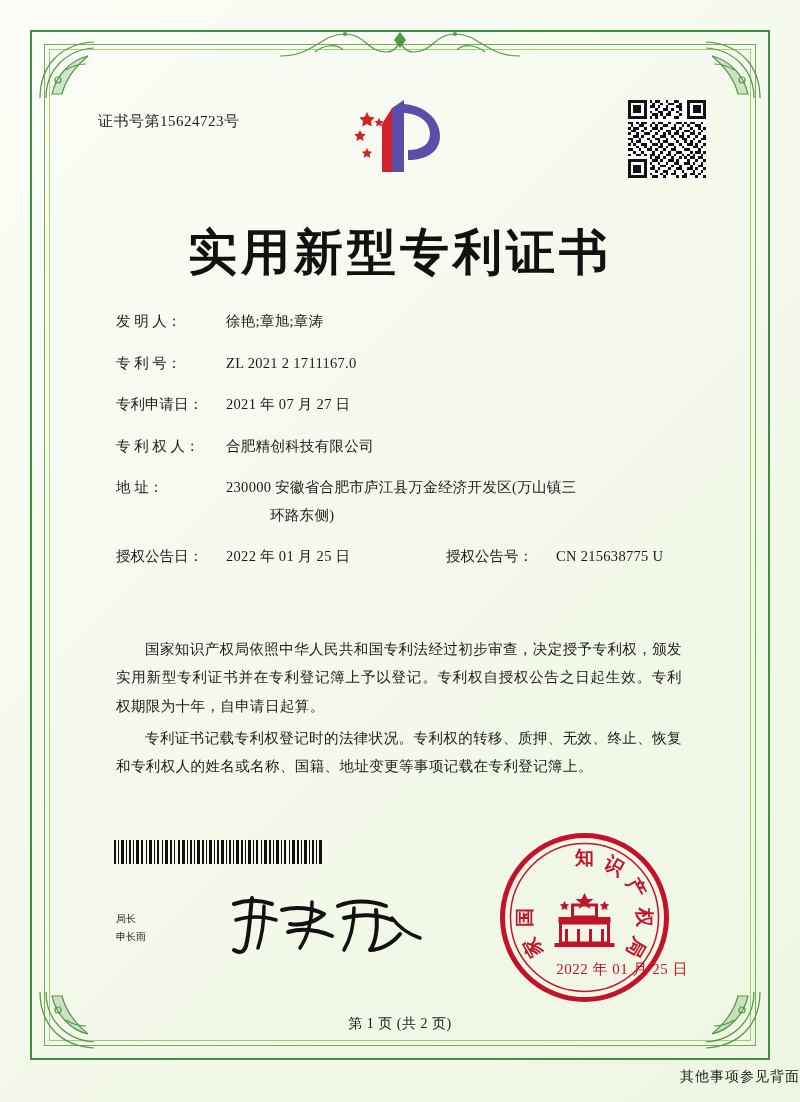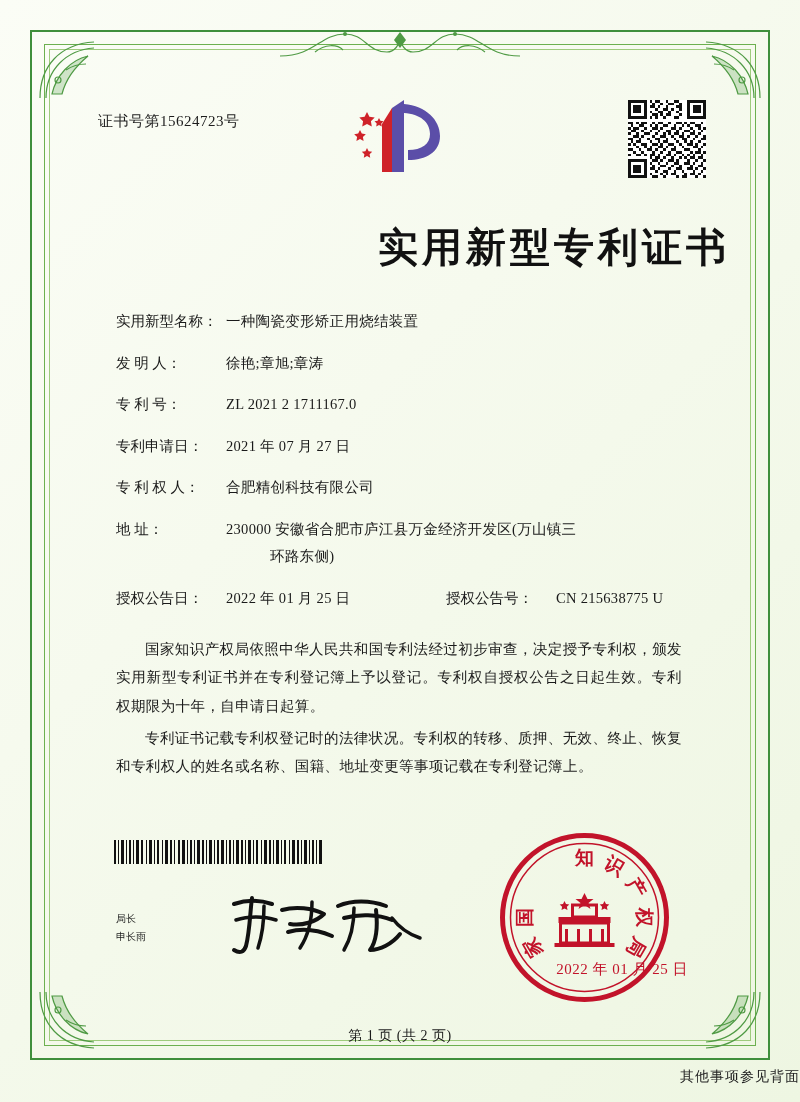--- a/index.html
+++ b/index.html
@@ -105,22 +105,22 @@
     width: 78px;
     height: 78px;
   }
   .qr svg { width: 100%; height: 100%; display: block; }
 
   .title {
     position: absolute;
     left: 0;
     right: 0;
     top: 150px;
-    text-align: right;
-    font-size: 40px;
+    text-align: center;
+    font-size: 49px;
     font-weight: bold;
     letter-spacing: 4px;
     color: #111;
     font-family: "DejaVu Serif", "Liberation Serif", serif;
   }
 
   .fields {
     position: absolute;
     left: 46px;
     right: 30px;
@@ -222,21 +222,20 @@
     letter-spacing: 0.5px;
   }
 
   .page-num {
     position: absolute;
     left: 0; right: 0;
     top: 945px;
     text-align: center;
     font-size: 14px;
     letter-spacing: 0.5px;
-    margin-top: 12px;
   }
 
   .footer-note {
     position: absolute;
     left: 0; right: 0;
     bottom: 16px;
     text-align: right;
     font-size: 14px;
     letter-spacing: 1px;
     color: #222;
@@ -542,24 +541,20 @@
             <rect x="25" y="28" width="1" height="1"></rect>
             <rect x="28" y="28" width="1" height="1"></rect>
         </g>
       </svg>
     </div>
 
     <div class="title">实用新型专利证书</div>
 
     <div class="fields">
 
-      <div class="field-row">
-        <div class="field-label">实用新型名称：</div>
-        <div class="field-value">一种陶瓷变形矫正用烧结装置</div>
-      </div>
 
       <div class="field-row">
         <div class="field-label spread">
           <span>发 明 人：</span>
         </div>
         <div class="field-value">徐艳;章旭;章涛</div>
       </div>
 
       <div class="field-row">
         <div class="field-label spread">

